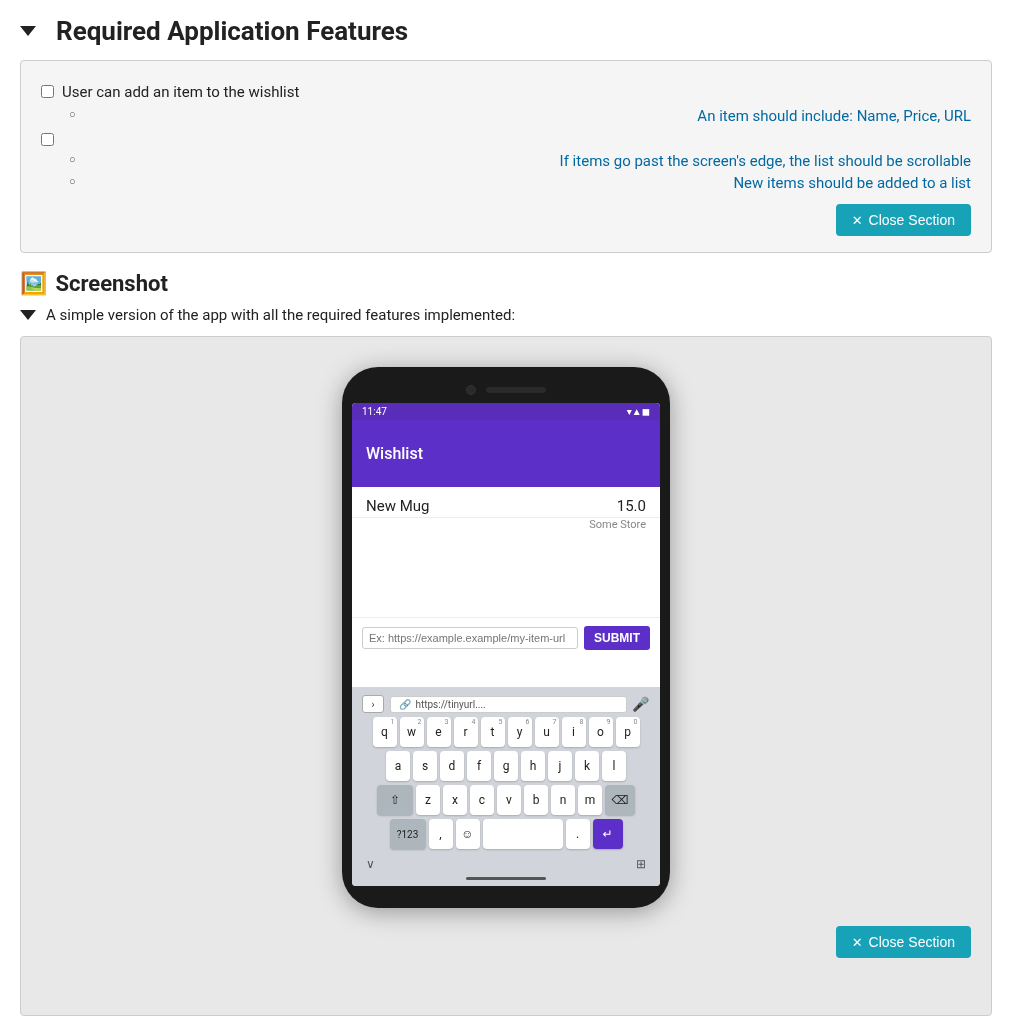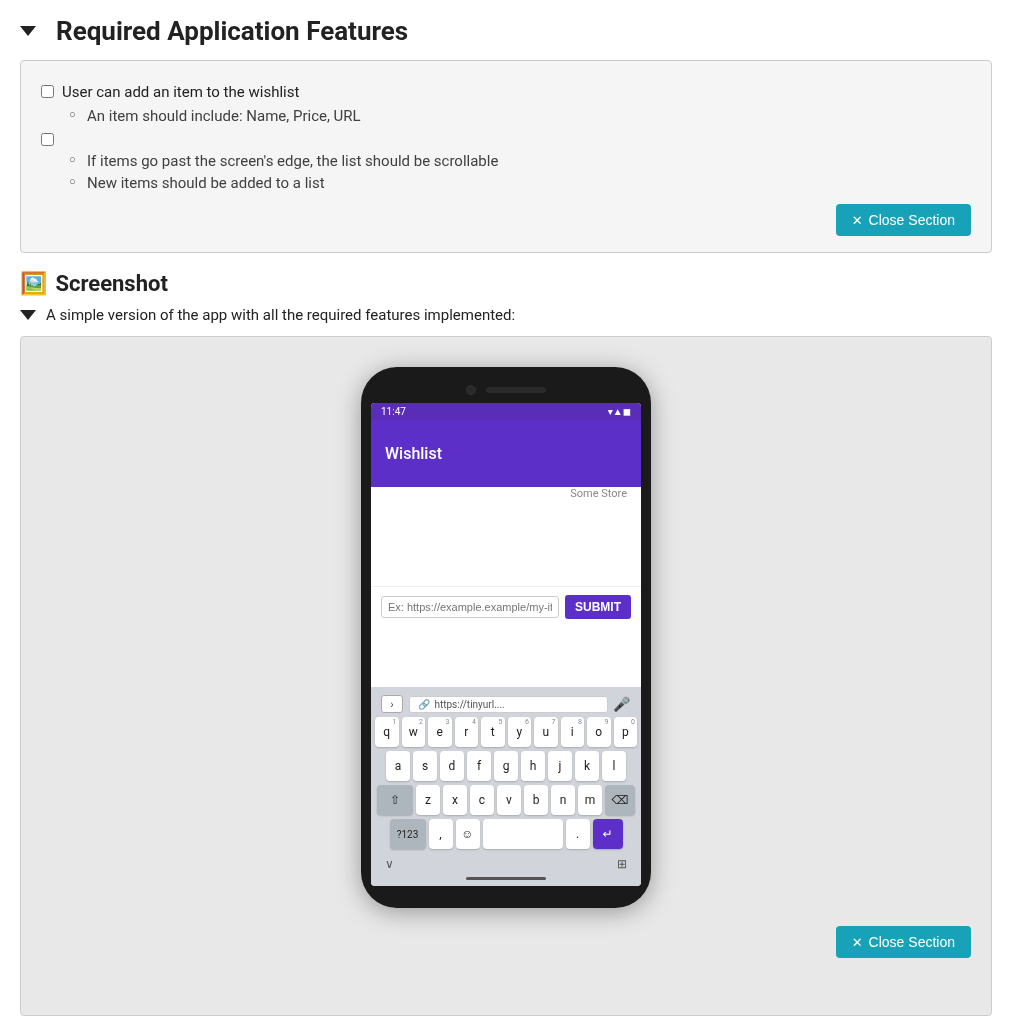--- a/index.html
+++ b/index.html
@@ -47,21 +47,22 @@
     }
     .sub-list {
       list-style: none;
       margin-left: 28px;
       margin-bottom: 6px;
     }
     .sub-list li {
       position: relative;
       padding-left: 18px;
       margin-bottom: 4px;
-      color: #404040;
+      color: #0369a1;
+      text-align: right;
     }
     .sub-list li::before {
       content: "○";
       position: absolute;
       left: 0;
       font-size: 11px;
       top: 1px;
       color: #555;
     }
     .close-section-btn {
@@ -106,21 +107,21 @@
       border: 1px solid #ccc;
       padding: 30px 20px 20px 20px;
       display: flex;
       flex-direction: column;
       align-items: center;
       min-height: 680px;
       position: relative;
     }
     
     .phone-outer {
-      width: 290px;
+      width: 328px;
       background: #1a1a1a;
       border-radius: 36px;
       padding: 12px 10px;
       box-shadow: 0 4px 24px rgba(0,0,0,0.35);
       position: relative;
     }
     .phone-top-bar {
       display: flex;
       justify-content: center;
       align-items: center;
@@ -365,20 +366,24 @@
       <div class="app-status-bar">
         <span>11:47</span>
         <span>▾▲◼</span>
       </div>
 
       <div class="app-toolbar">
         <span>Wishlist</span>
       </div>
 
       <div class="app-content">
+        <div class="wishlist-item">
+          <span>New Mug</span>
+          <span>15.0</span>
+        </div>
         <div class="wishlist-item-store">Some Store</div>
 
         <div style="height: 80px;"></div>
 
         <div class="app-input-area">
           <div class="app-input-row2">
             <input class="app-url-input" type="text" placeholder="Ex: https://example.example/my-item-url" style="">
             <button class="app-submit-btn">SUBMIT</button>
           </div>
         </div>

